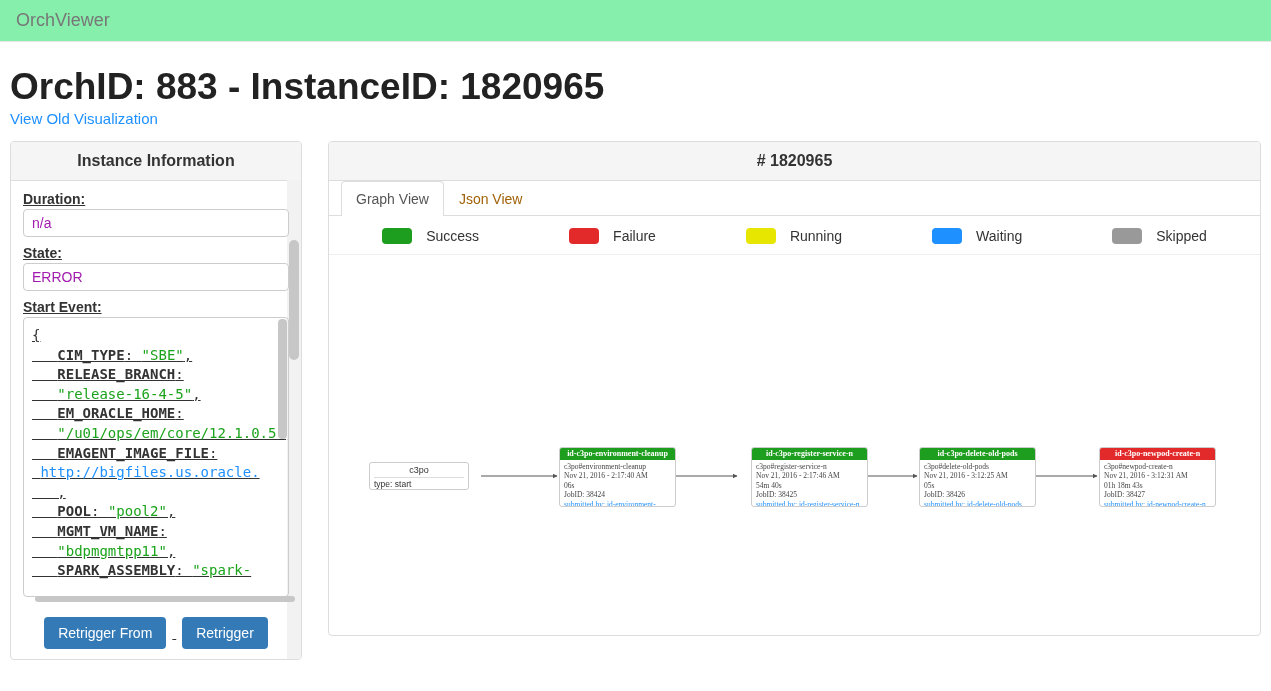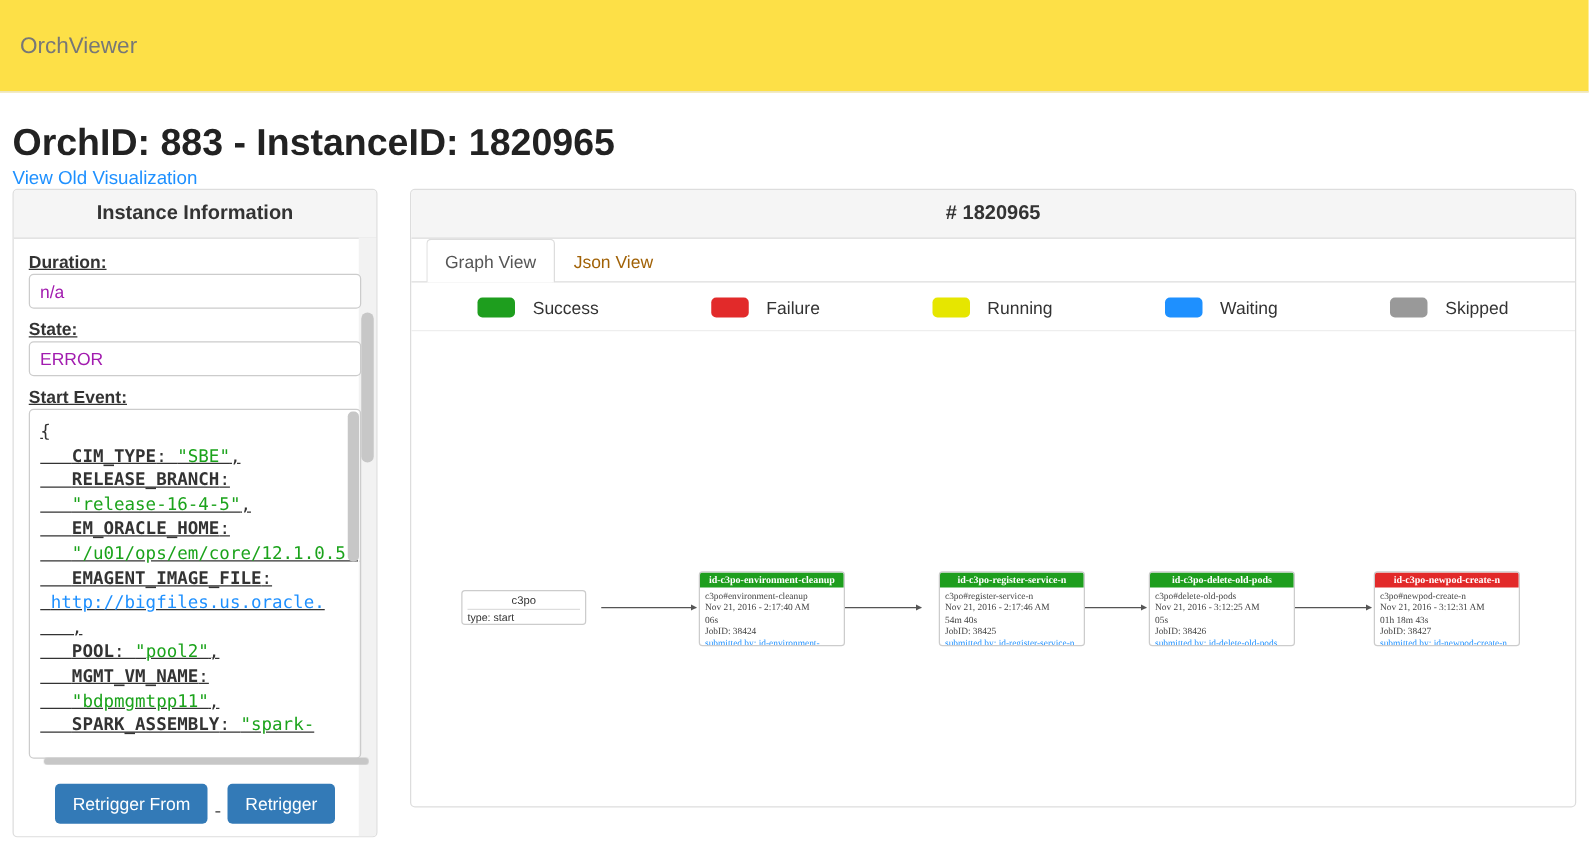--- a/index.html
+++ b/index.html
@@ -5,42 +5,43 @@
   * { box-sizing: border-box; }
   html, body {
     margin: 0; padding: 0;
     font-family: -apple-system, "Helvetica Neue", Arial, sans-serif;
     font-size: 14px;
     color: #333;
     background: #fff;
   }
   .topbar {
     border-bottom: 1px solid #e7e7e7;
-    padding: 26px 16px;
+    padding: 10px 16px;
     color: #777;
     font-size: 18px;
-    background: #fde047;
+    background: #86efac;
   }
   .page {
     padding: 10px 10px 0 10px;
   }
   h1.title {
     margin: 14px 0 2px 0;
-    font-size: 30px;
+    font-size: 37px;
     font-weight: 700;
     color: #222;
   }
   a.link {
     color: #1e90ff;
     text-decoration: none;
     font-size: 15px;
   }
   .layout {
     display: flex;
     gap: 26px;
+    margin-top: 14px;
     align-items: flex-start;
   }
   .panel {
     border: 1px solid #ddd;
     border-radius: 4px;
     background: #fff;
     overflow: hidden;
   }
   .panel-header {
     background: #f5f5f5;

